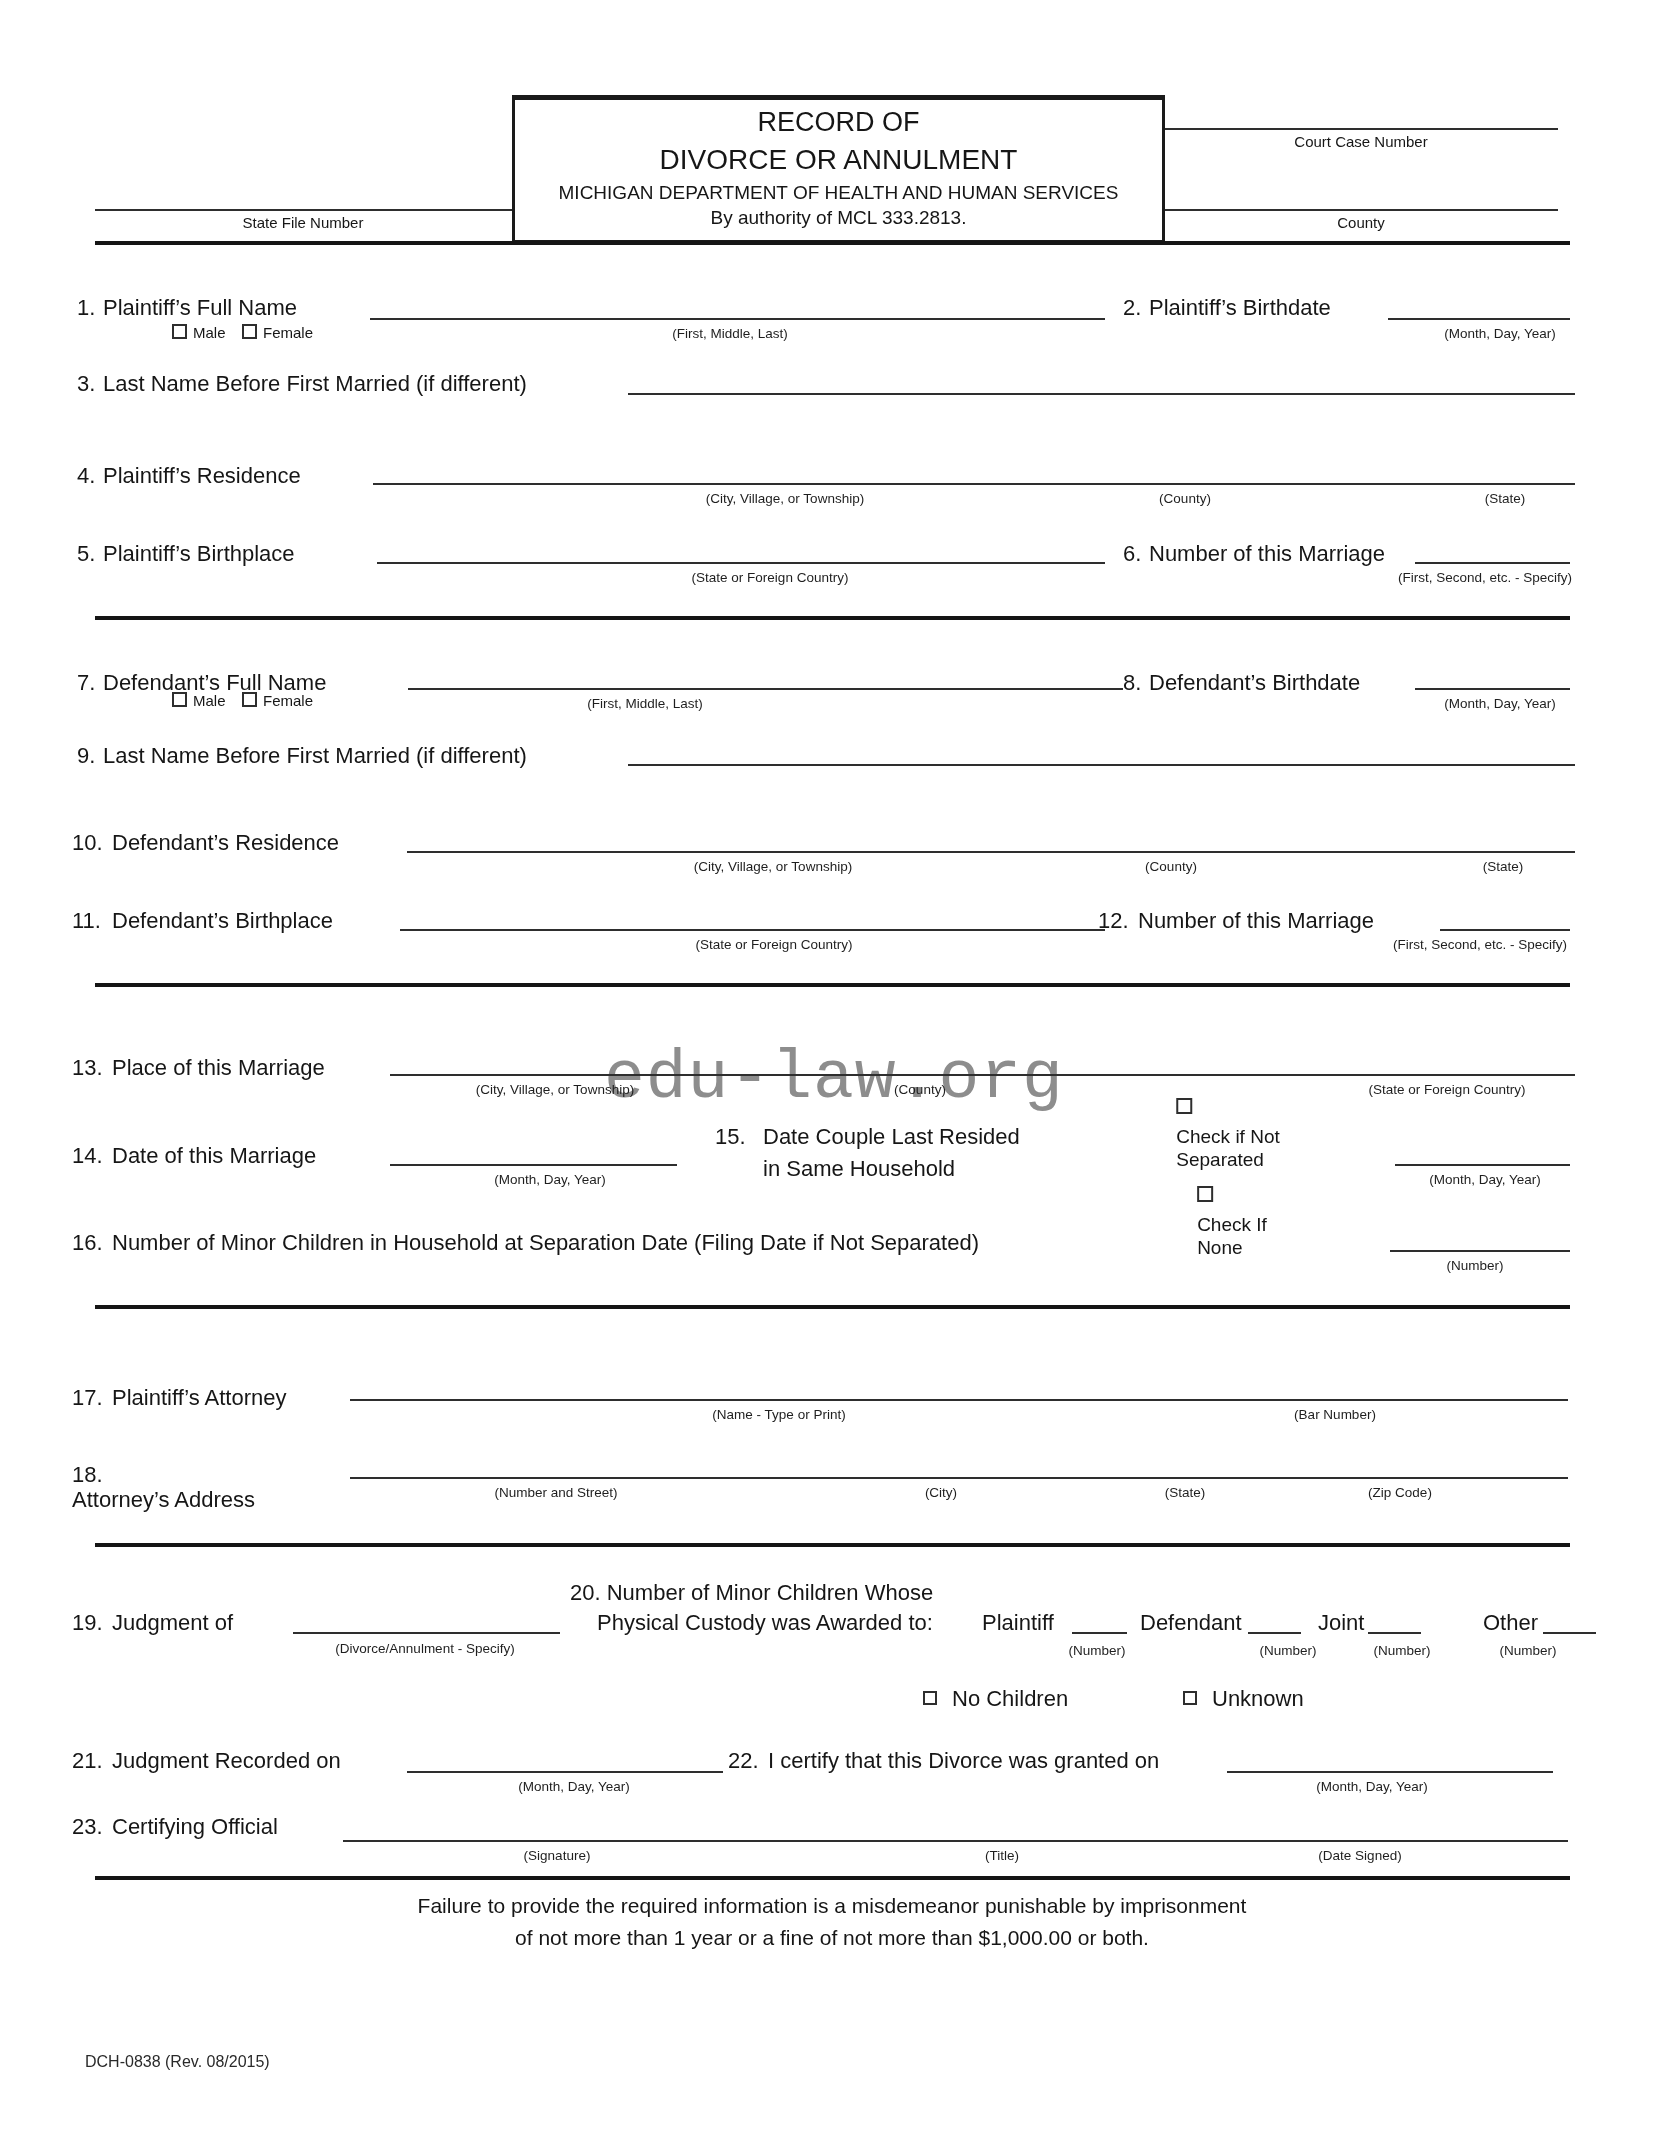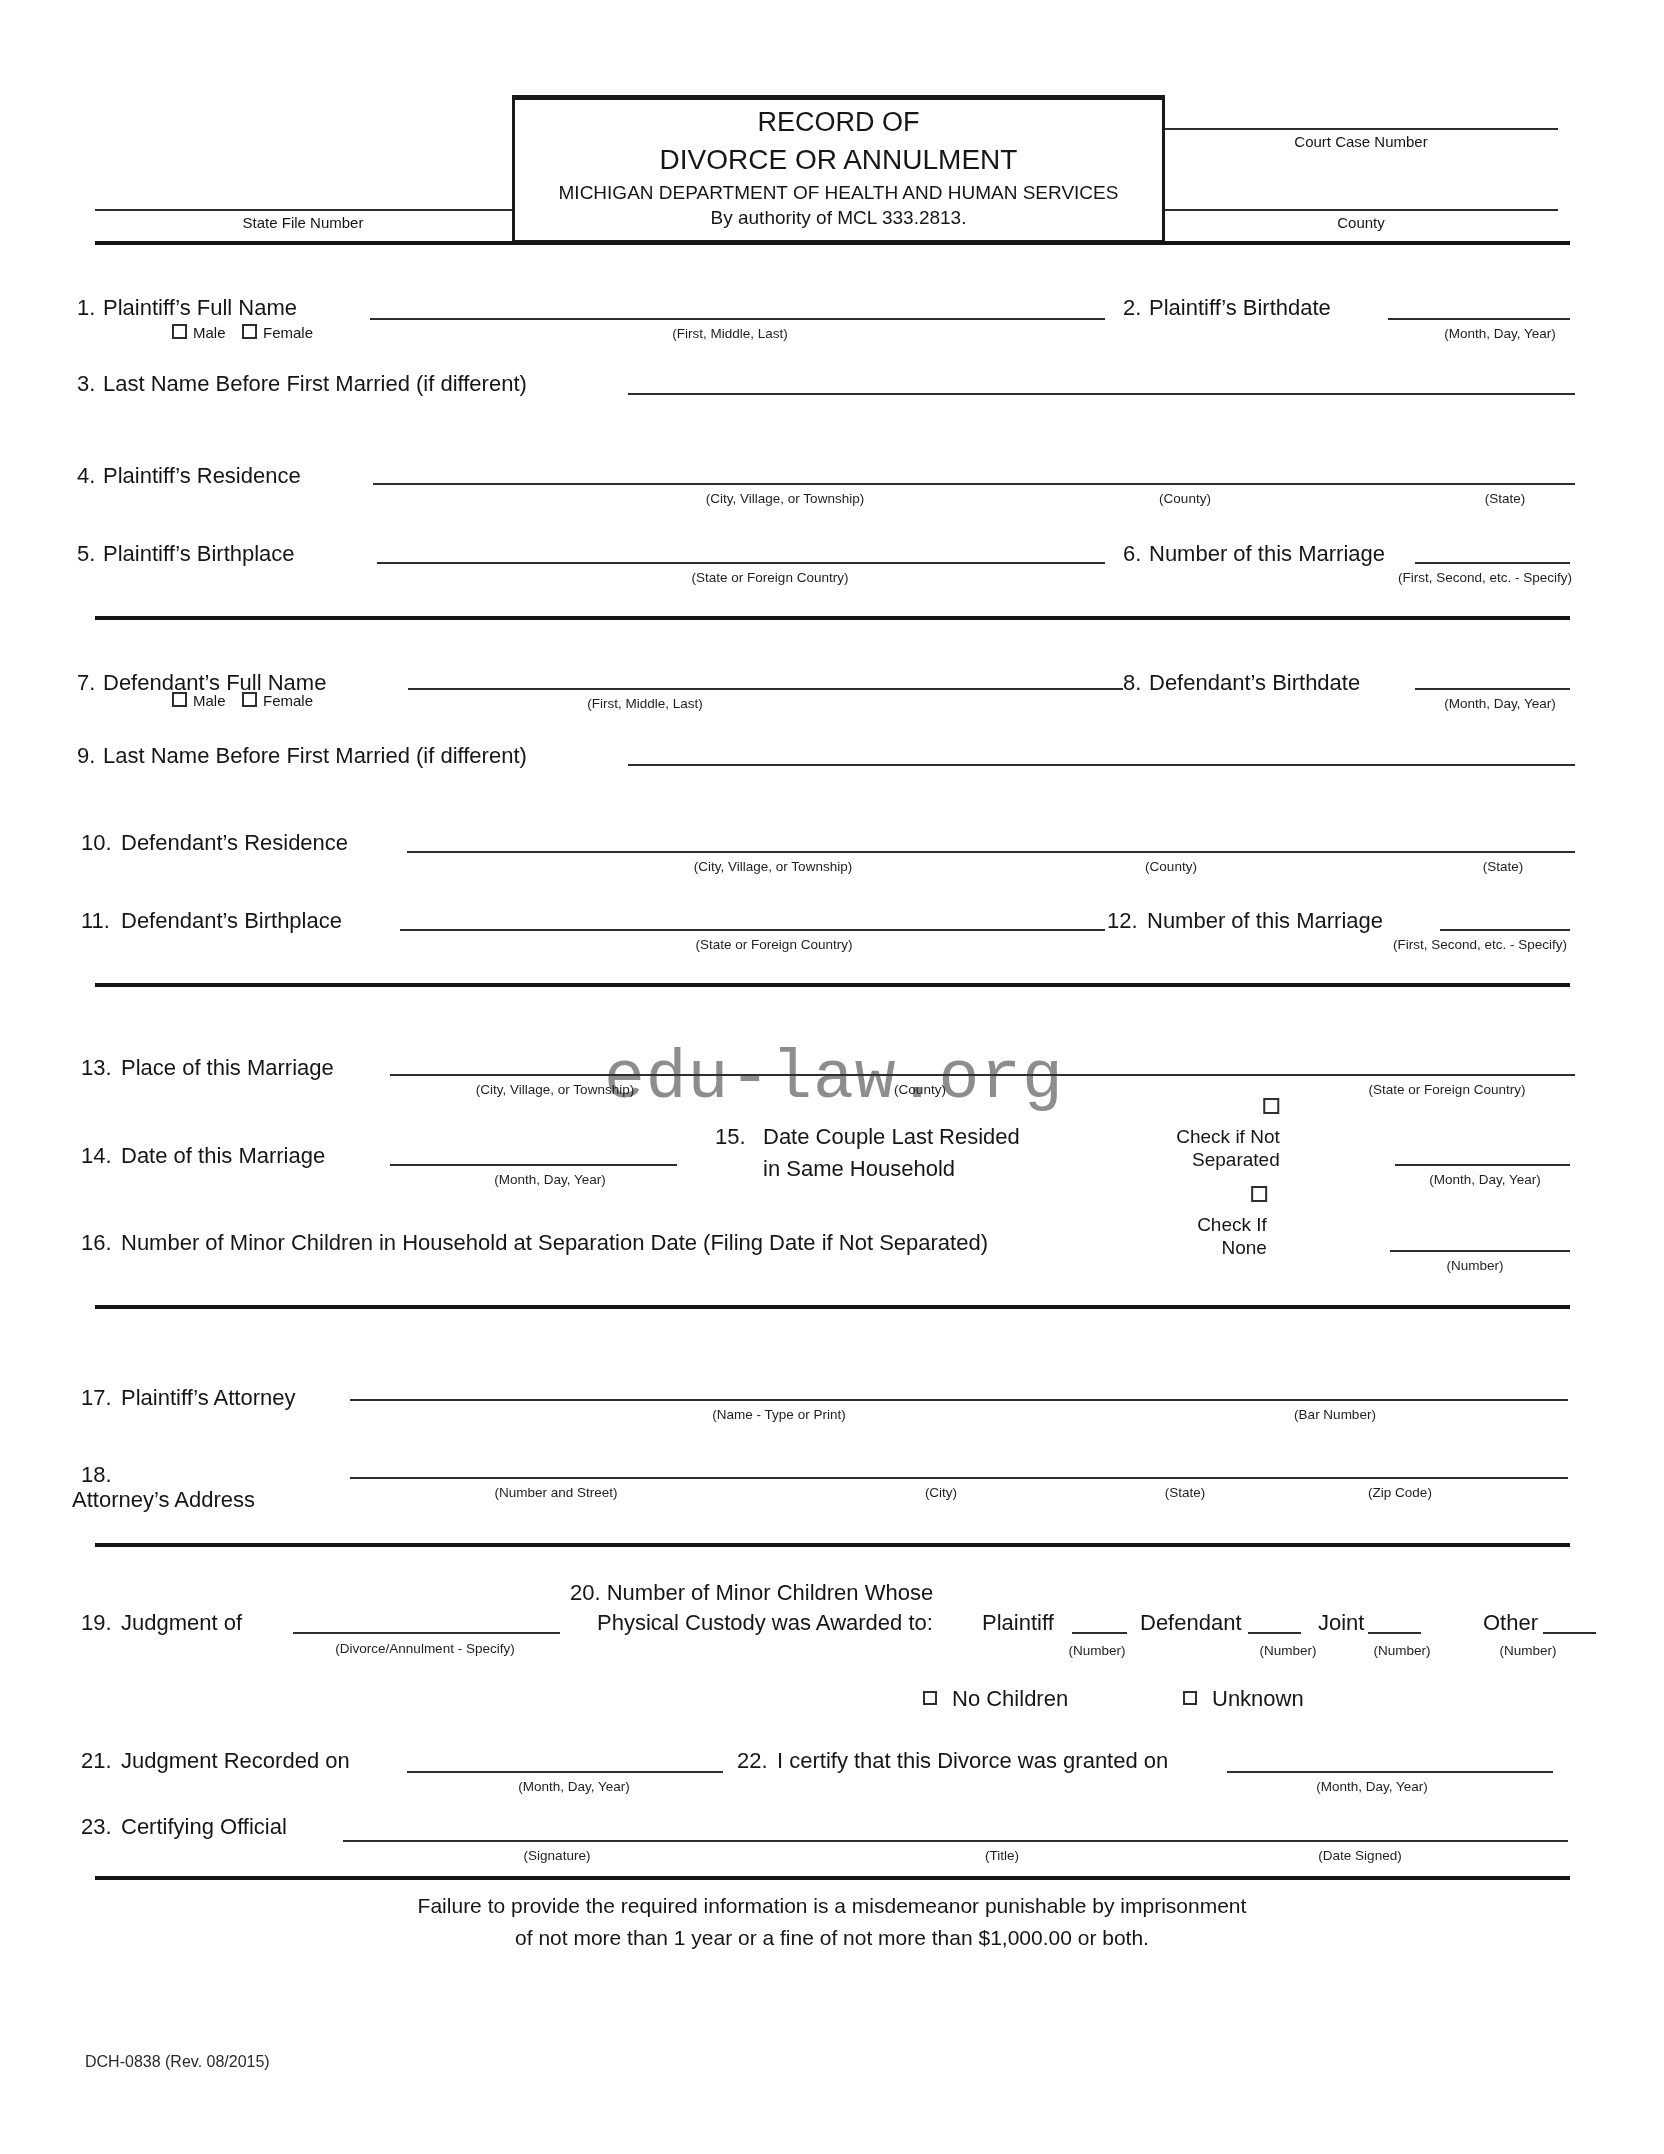--- a/index.html
+++ b/index.html
@@ -3,28 +3,28 @@
 <meta charset="utf-8">
 <style>
   html,body{margin:0;padding:0;}
   body{
     width:1664px;height:2154px;position:relative;background:#ffffff;
     font-family:"Liberation Sans", sans-serif;color:#161616;
     -webkit-font-smoothing:antialiased;
   }
   .lbl{position:absolute;font-size:22px;color:#161616;display:flex;white-space:nowrap;line-height:1.15;}
   .no1{flex:none;width:26px;}
-  .no2{flex:none;width:40px;margin-left:9px;}
+  .no2{flex:none;width:40px;}
   .no15{flex:none;width:48px;}
   .line{position:absolute;height:0;border-top:2px solid #2e2e2e;}
   .hint{position:absolute;font-size:13.5px;color:#1f1f1f;transform:translateX(-50%);white-space:nowrap;text-align:center;}
   .rule{position:absolute;left:95px;width:1475px;height:0;border-top:4px solid #151515;}
   .cbx{position:absolute;width:15px;height:15px;border:2px solid #2e2e2e;background:#fff;box-sizing:border-box;}
   .cblabel{position:absolute;font-size:15px;color:#161616;white-space:nowrap;}
-  .cbstack{position:absolute;transform:translateX(-50%);text-align:right;font-size:19px;line-height:23px;color:#161616;white-space:nowrap;}
+  .cbstack{position:absolute;transform:translateX(-50%);text-align:left;font-size:19px;line-height:23px;color:#161616;white-space:nowrap;}
   .cbstack .box{display:inline-block;width:16px;height:16px;border:2px solid #2e2e2e;box-sizing:border-box;margin-bottom:6px;background:#fff;}
   .hdrbox{position:absolute;left:512px;top:95px;width:653px;height:148px;box-sizing:border-box;
           border:3px solid #1a1a1a;border-top-width:5px;text-align:center;background:#fff;}
   .hdrbox .t1{font-size:27px;margin-top:7px;}
   .hdrbox .t2{font-size:28px;margin-top:6px;}
   .hdrbox .t3{font-size:19px;margin-top:6px;}
   .hdrbox .t4{font-size:19px;margin-top:3px;}
   .hdrsmall{position:absolute;font-size:15px;color:#161616;transform:translateX(-50%);white-space:nowrap;text-align:right;}
   .watermark{position:absolute;left:604px;top:1040px;font-family:"Liberation Mono", monospace;
              font-size:68px;color:#8d8d8d;letter-spacing:1px;white-space:nowrap;}

